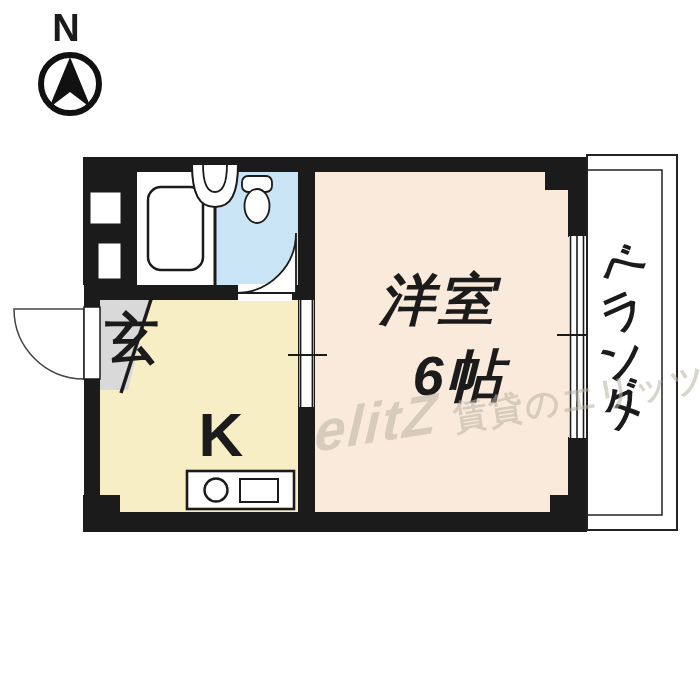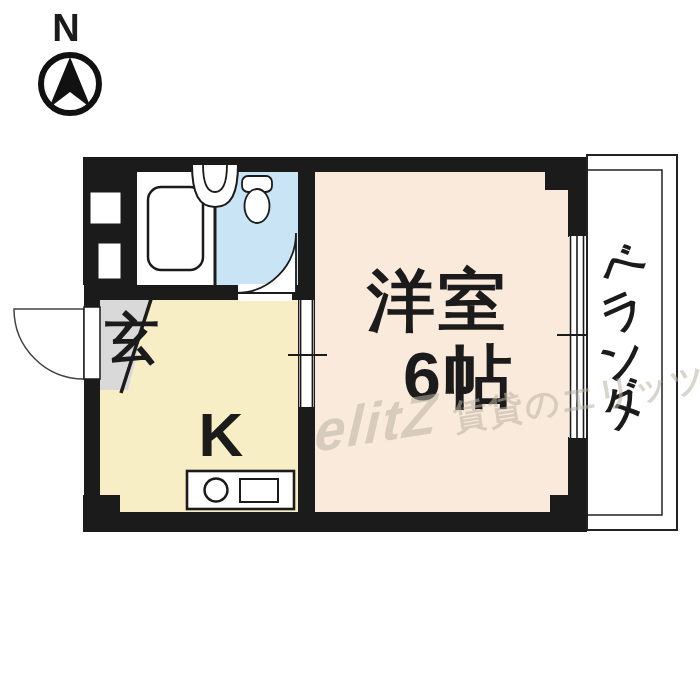--- a/index.html
+++ b/index.html
@@ -4,21 +4,21 @@
 <style>
   html,body{margin:0;padding:0;background:#fff;}
   #canvas{
     position:relative;width:700px;height:700px;background:#ffffff;
     font-family:"Liberation Sans","DejaVu Sans",sans-serif;overflow:hidden;
   }
   #plan-svg{position:absolute;left:0;top:0;}
   .label{position:absolute;transform:translate(-50%,-50%);color:#1b1b1b;font-weight:700;white-space:nowrap;}
   .label-genkan{font-size:54px;}
   .label-k{font-size:62px;}
-  .label-room{font-size:68px;letter-spacing:3px;}
+  .label-room{font-size:56px;letter-spacing:3px;font-style:italic;}
   .label-north{font-size:38px;}
   .veranda-label{
     position:absolute;left:600px;top:240px;width:46px;display:flex;flex-direction:column;
     align-items:center;color:#1b1b1b;font-weight:700;font-size:44px;line-height:47px;
   }
   .veranda-label span{display:block;transform:rotate(-24deg);}
   .watermark{
     position:absolute;left:310px;top:400px;transform:rotate(-9deg);transform-origin:left top;
     color:#b9b3a6;opacity:0.55;white-space:nowrap;display:flex;align-items:baseline;gap:14px;
     pointer-events:none;

